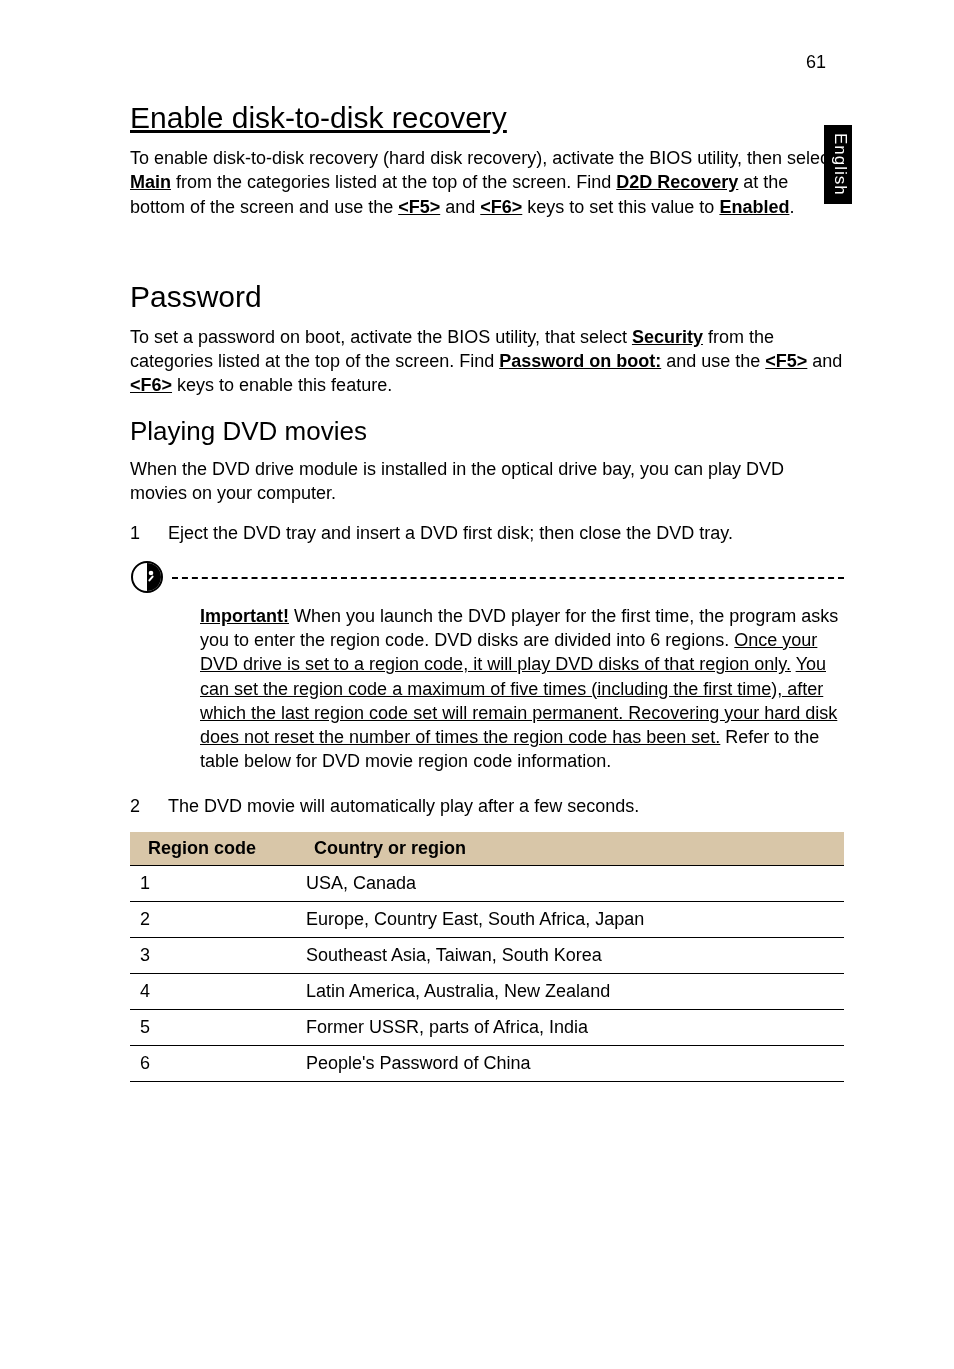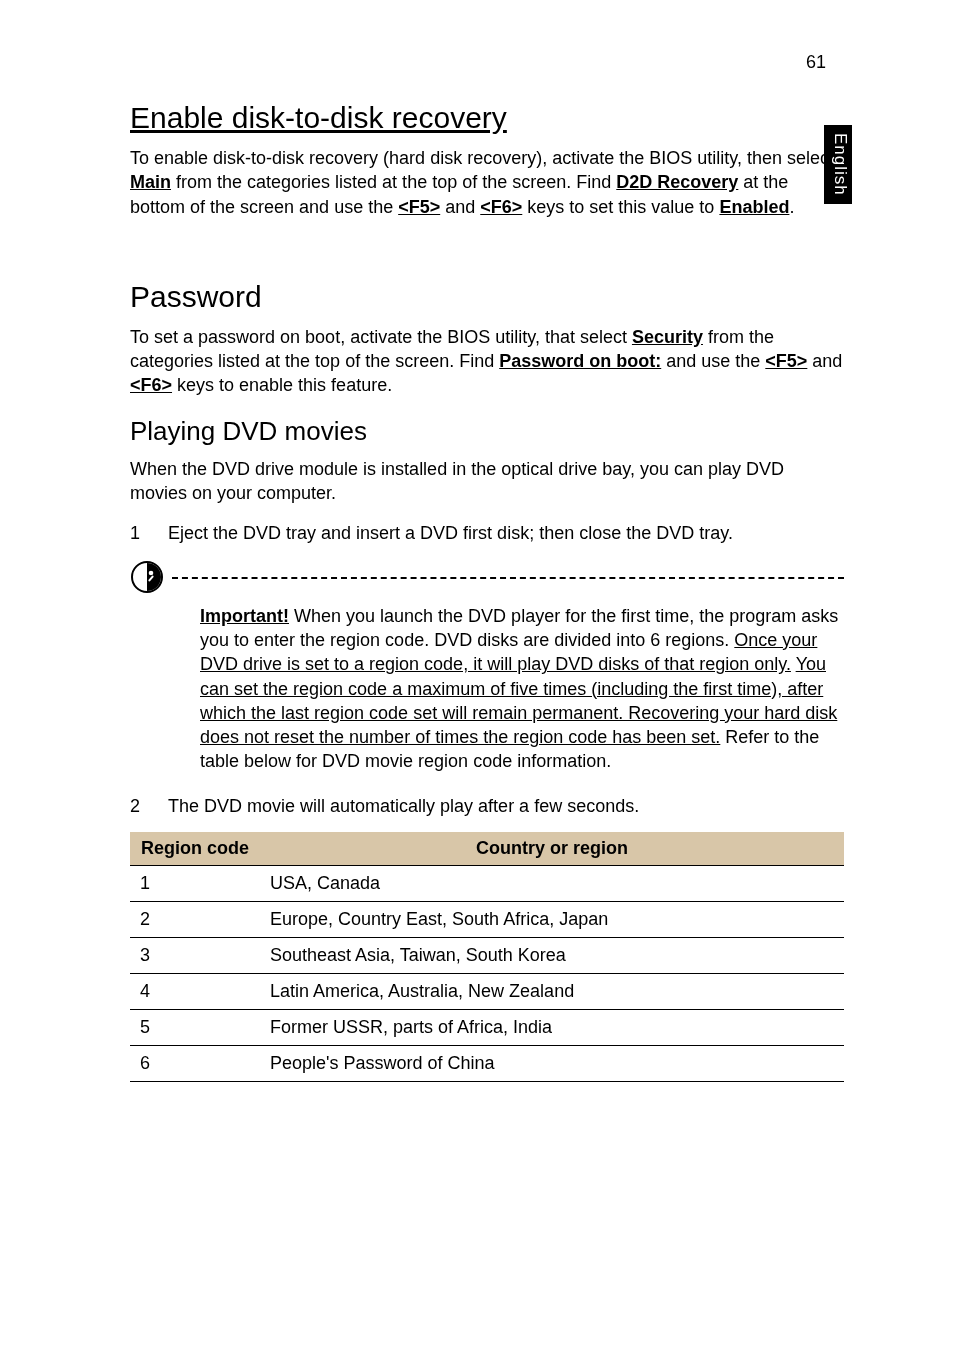--- a/index.html
+++ b/index.html
@@ -98,23 +98,23 @@
   }
   .u { text-decoration: underline; }
   table.region {
     width: 100%;
     border-collapse: collapse;
     font-size: 18px;
     margin-top: 14px;
   }
   table.region th {
     background: #d8c6a8;
-    text-align: center;
+    text-align: left;
     font-weight: 700;
-    padding: 6px 0;
+    padding: 6px 18px;
     border-bottom: 1px solid #000;
   }
   table.region td {
     padding: 7px 10px;
     border-bottom: 1px solid #000;
   }
   table.region th.col-code { width: 130px; }
 </style>
 </head>
 <body>

